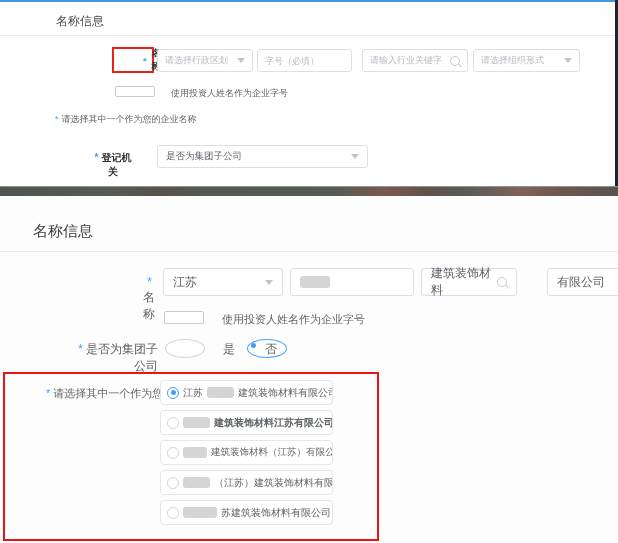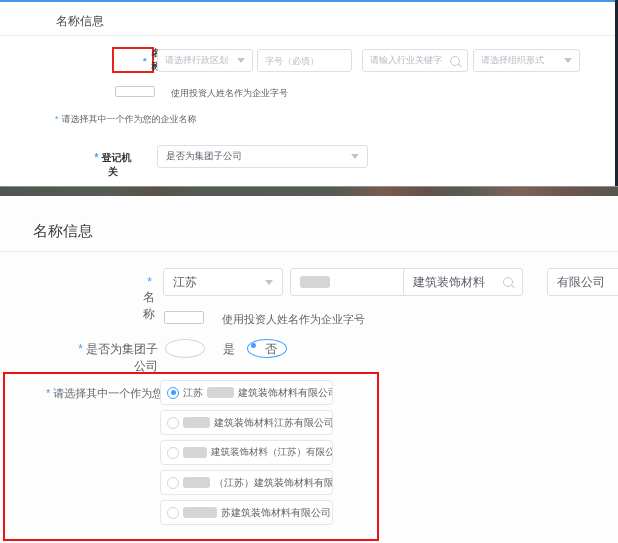--- a/index.html
+++ b/index.html
@@ -119,21 +119,21 @@
 
   <div class="abs ctrl bp-ctrl" style="left:163px;width:120px;">
     <span class="val">江苏</span>
     <span class="caret"></span>
   </div>
 
   <div class="abs ctrl bp-ctrl" style="left:290px;width:124px;">
     <span class="blob" style="width:30px;"></span>
   </div>
 
-  <div class="abs ctrl bp-ctrl" style="left:403px;width:120px;">
+  <div class="abs ctrl bp-ctrl" style="left:421px;width:96px;">
     <span class="val">建筑装饰材料</span>
     <span class="mag"></span>
   </div>
 
   <div class="abs ctrl bp-ctrl" style="left:547px;width:88px;">
     <span class="val">有限公司</span>
   </div>
 
   <span class="abs checkbox" style="left:164px;top:311px;width:13px;height:13px;"></span>
   <span class="abs" style="left:184px;top:312px;font-size:11px;color:#5f6368;">使用投资人姓名作为企业字号</span>
@@ -153,21 +153,21 @@
     <span class="star">*</span><span>请选择其中一个作为您的企业名称</span>
   </div>
 
   
   <div class="abs opt" style="top:380px;">
     <span class="radio sel"></span>
     <span>江苏</span>
     <span class="blob" style="width:27px;height:11px;"></span>
     <span>建筑装饰材料有限公司</span>
   </div>
-  <div class="abs opt" style="top:410px;">
+  <div class="abs opt" style="top:410px;font-weight:bold;">
     <span class="radio"></span>
     <span class="blob" style="width:27px;height:11px;"></span>
     <span>建筑装饰材料江苏有限公司</span>
   </div>
   <div class="abs opt" style="top:440px;">
     <span class="radio"></span>
     <span class="blob" style="width:24px;height:11px;"></span>
     <span style="font-size:9.5px;">建筑装饰材料（江苏）有限公司</span>
   </div>
   <div class="abs opt" style="top:470px;">

